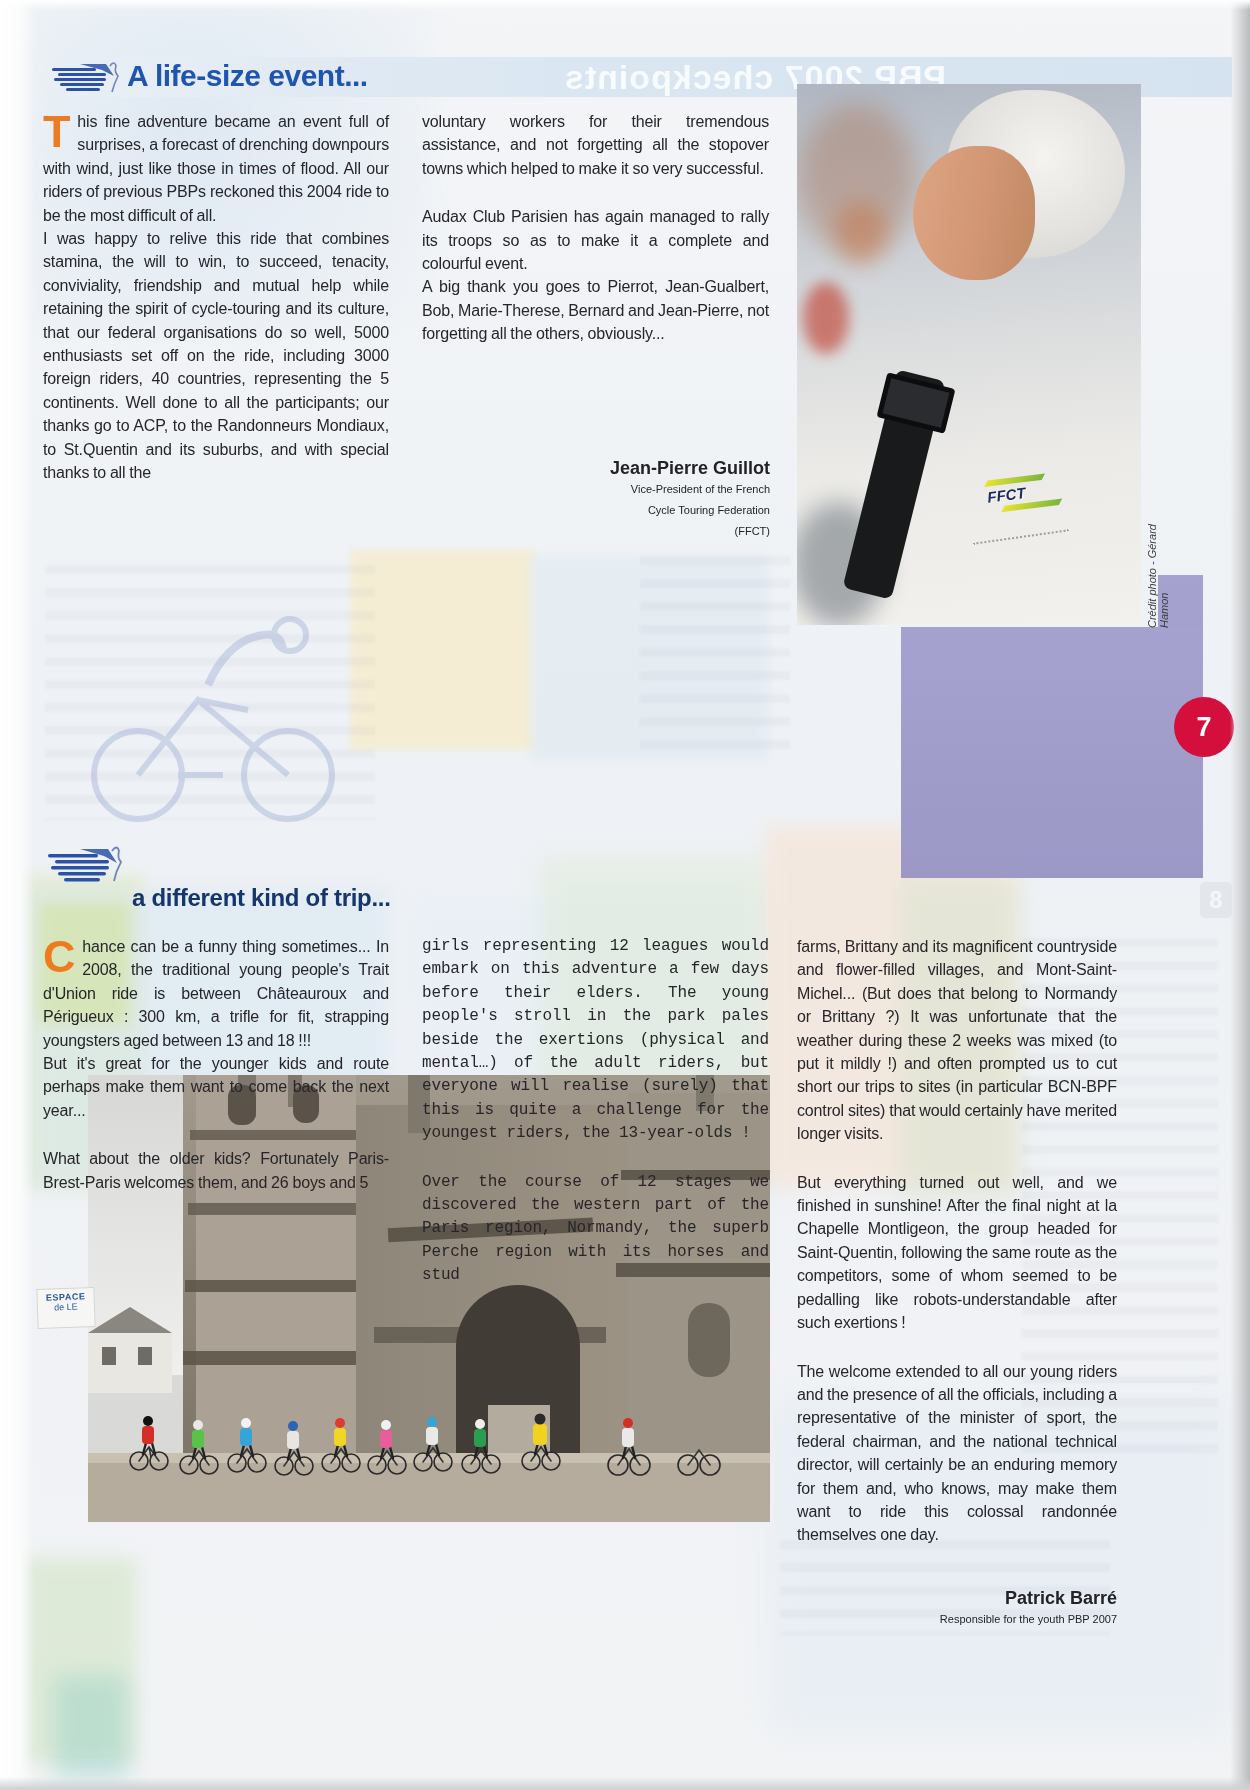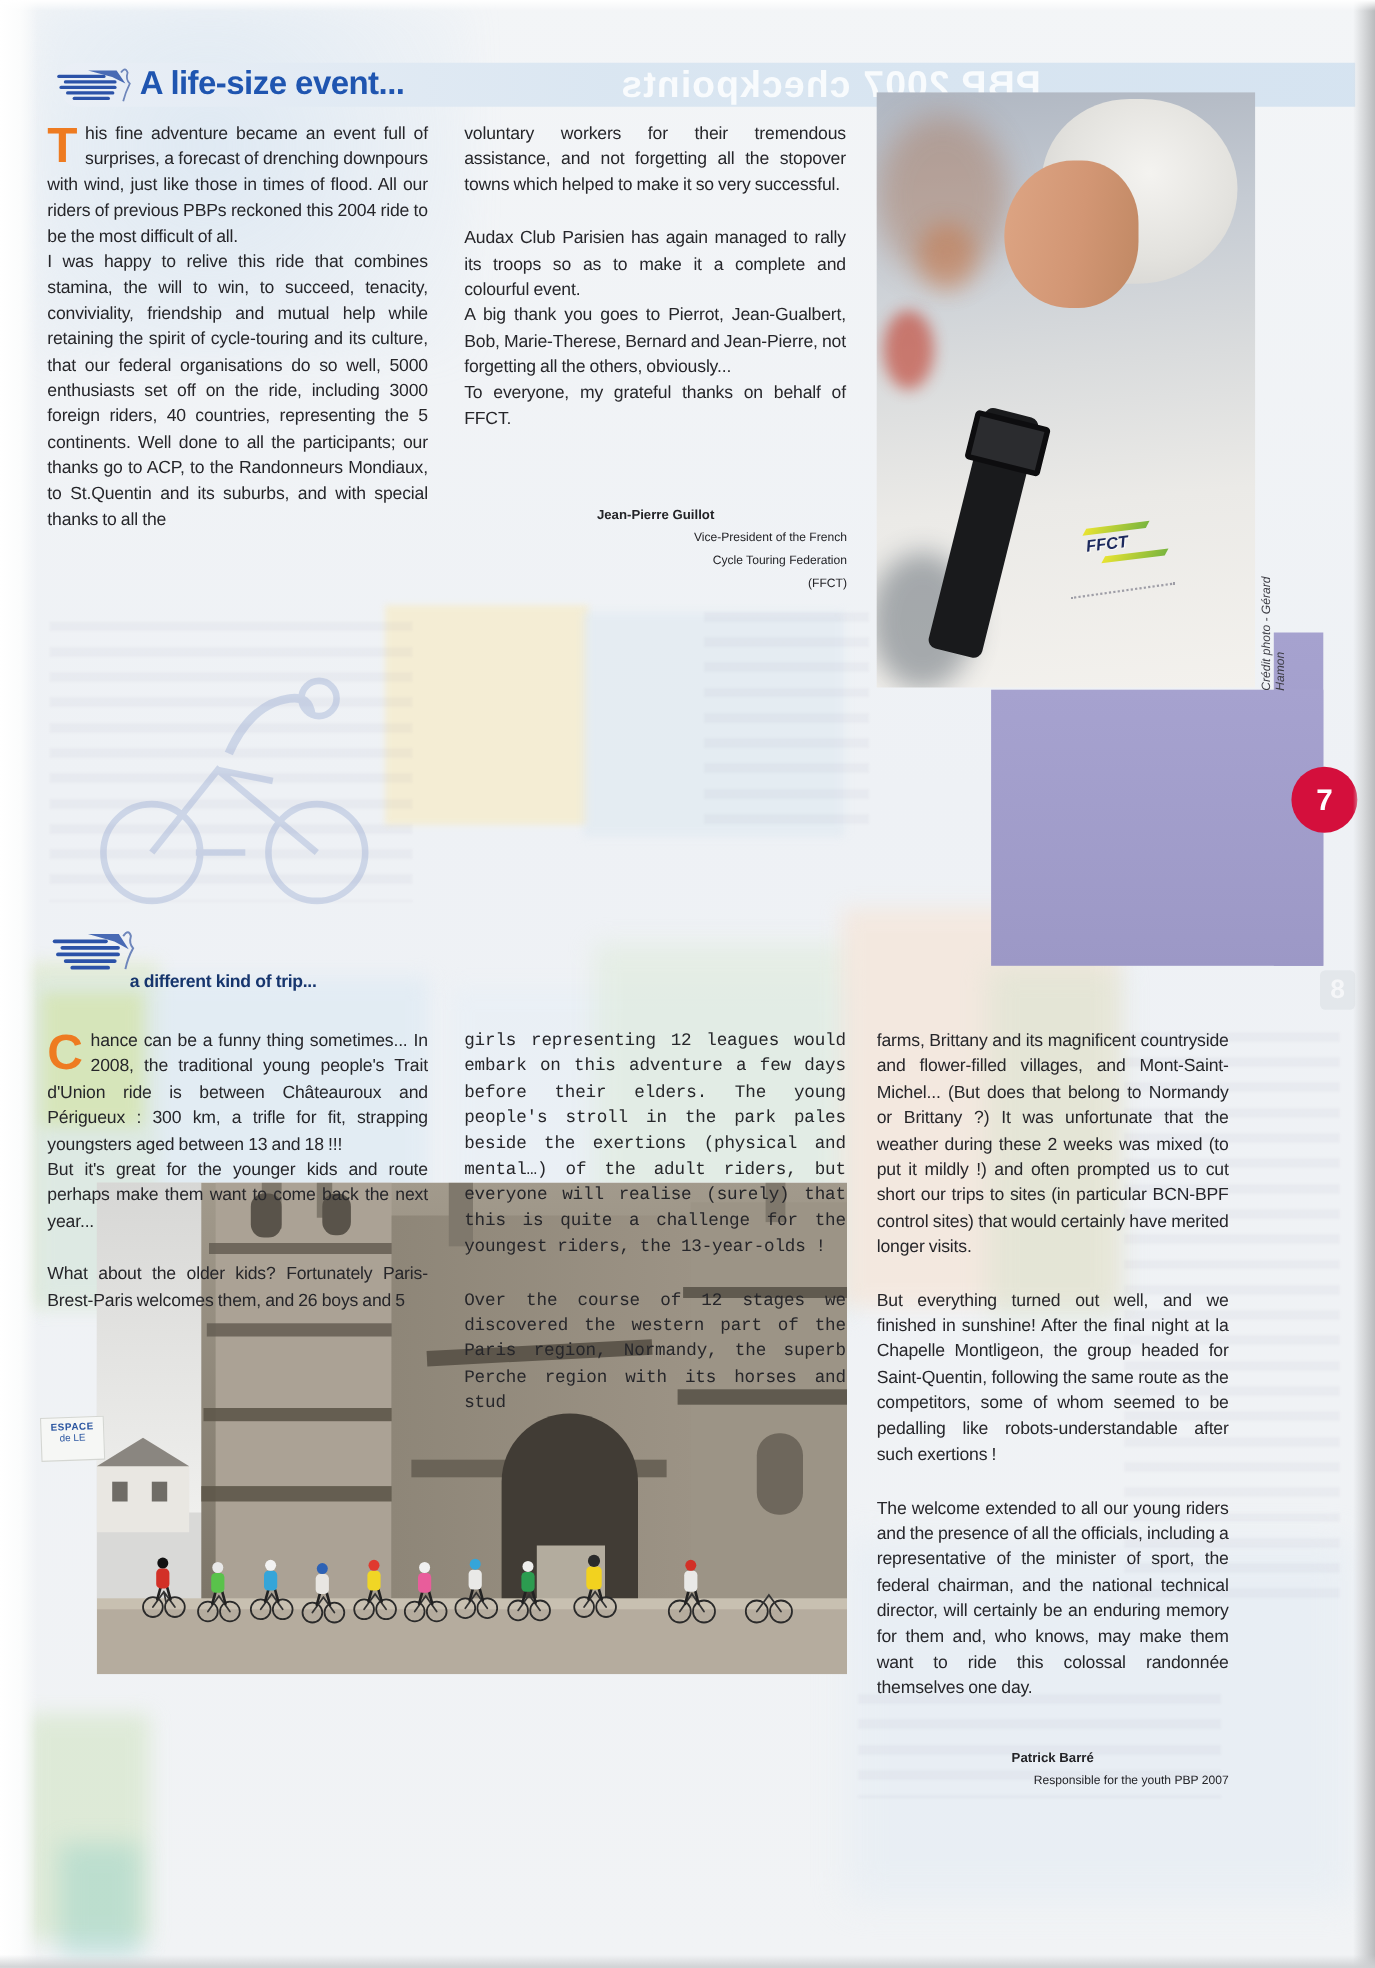--- a/index.html
+++ b/index.html
@@ -32,32 +32,32 @@
   .ghost-header{position:absolute;left:505px;top:58px;width:500px;z-index:3;
     font-size:34px;font-weight:bold;letter-spacing:1px;color:rgba(255,255,255,.82);
     transform:scaleX(-1);text-align:center;filter:blur(.6px);}
 
   
   .title1{position:absolute;left:127px;top:59px;z-index:5;font-size:30px;font-weight:bold;
     letter-spacing:-.5px;color:#1f55b0;}
   .logo{position:absolute;z-index:5;}
   .title2{position:absolute;left:130px;top:840px;z-index:5;font-size:36px;font-weight:bold;
     letter-spacing:-1px;color:#1f55b0;}
-  .subtitle2{position:absolute;left:118px;top:884px;z-index:5;font-size:16px;font-weight:bold;
+  .subtitle2{position:absolute;left:132px;top:884px;z-index:5;font-size:24px;font-weight:bold;
     letter-spacing:-.3px;color:#16356d;}
 
   
   .col{position:absolute;z-index:5;font-size:16px;line-height:23.4px;text-align:justify;
     letter-spacing:-.15px;word-spacing:-.5px;color:#26262a;}
   .col p{margin:0;}
   .col p.gap{margin-bottom:25px;}
   .dropcap{float:left;font-size:45px;line-height:37px;font-weight:bold;color:#ee7b21;
     padding:3px 7px 0 0;}
   .sig{position:absolute;z-index:5;text-align:right;line-height:21px;}
-  .sig .name{font-weight:bold;font-size:12px;text-align:center;}
+  .sig .name{font-weight:bold;font-size:18px;}
   .sig .role{font-size:11px;}
 
   
   .photo1{position:absolute;left:797px;top:84px;width:344px;height:541px;z-index:4;overflow:hidden;
     background:linear-gradient(175deg,#b0b7c2 0%,#c5cbd3 22%,#dadcdd 46%,#ebeae7 68%,#f3f1ed 100%);}
   .photo1 .blob{position:absolute;border-radius:50%;}
   .p1-hair{position:absolute;left:150px;top:6px;width:178px;height:168px;
     background:radial-gradient(circle at 55% 40%,#f4f3f0 0%,#e3e2de 55%,#cfcecb 100%);
     border-radius:48% 52% 55% 45%;}
   .p1-face{position:absolute;left:116px;top:62px;width:122px;height:134px;
@@ -153,21 +153,20 @@
 
   <div class="col" style="left:43px;top:110px;width:346px;">
     <p><span class="dropcap">T</span><span>his fine adventure became an event full of surprises, a forecast of drenching downpours with wind, just like those in times of flood.  All our riders of previous PBPs reckoned this 2004 ride to be the most difficult of all.</span></p>
     <p><span>I was happy to relive this ride that combines stamina, the will to win, to succeed, tenacity, conviviality, friendship and mutual help while retaining the spirit of cycle-touring and its culture, that our federal organisations do so well, 5000 enthusiasts set off on the ride, including 3000 foreign riders, 40 countries, representing the 5 continents. Well done to all the participants; our thanks go to ACP, to the Randonneurs Mondiaux, to St.Quentin and its suburbs, and with special thanks to all the</span></p>
   </div>
 
   <div class="col" style="left:422px;top:110px;width:347px;">
     <p class="gap"><span>voluntary workers for their tremendous assistance, and not forgetting all the stopover towns which helped to make it so very successful.</span></p>
     <p><span>Audax Club Parisien has again managed to rally its troops so as to make it a complete and colourful event.</span></p>
     <p><span>A big thank you goes to Pierrot, Jean-Gualbert, Bob, Marie-Therese, Bernard and Jean-Pierre, not forgetting all the others, obviously...</span></p>
-    <p><span>To everyone, my grateful thanks on behalf of FFCT.</span></p>
   </div>
 
   <div class="sig" style="left:422px;top:458px;width:348px;">
     <div class="name">Jean-Pierre Guillot</div>
     <div class="role">Vice-President of the French</div>
     <div class="role">Cycle Touring Federation</div>
     <div class="role">(FFCT)</div>
   </div>
 
   <div class="photo1">

